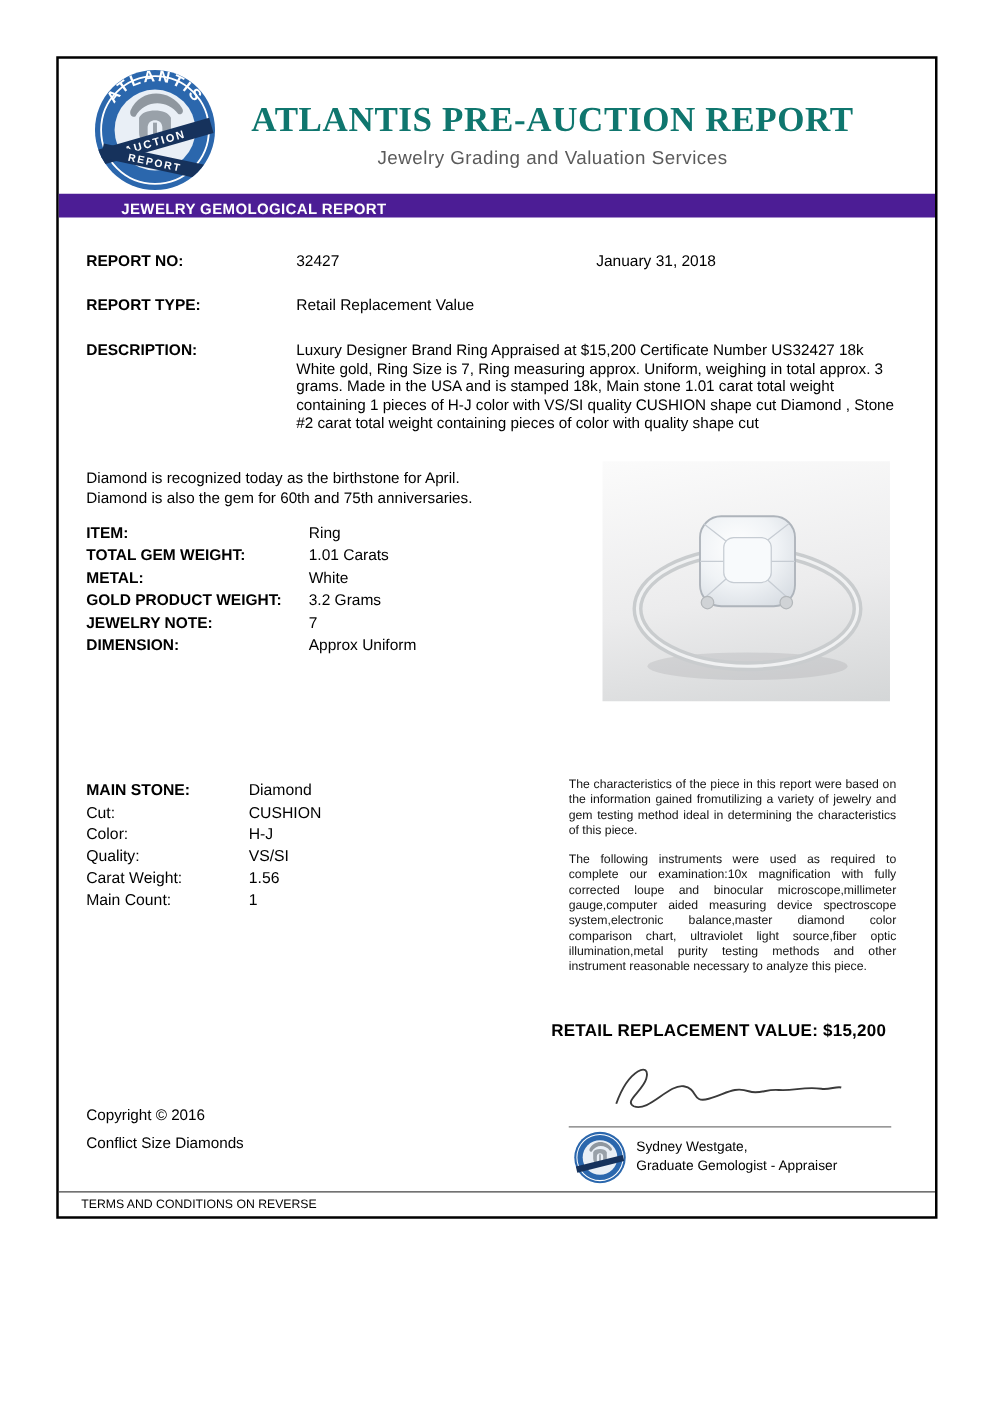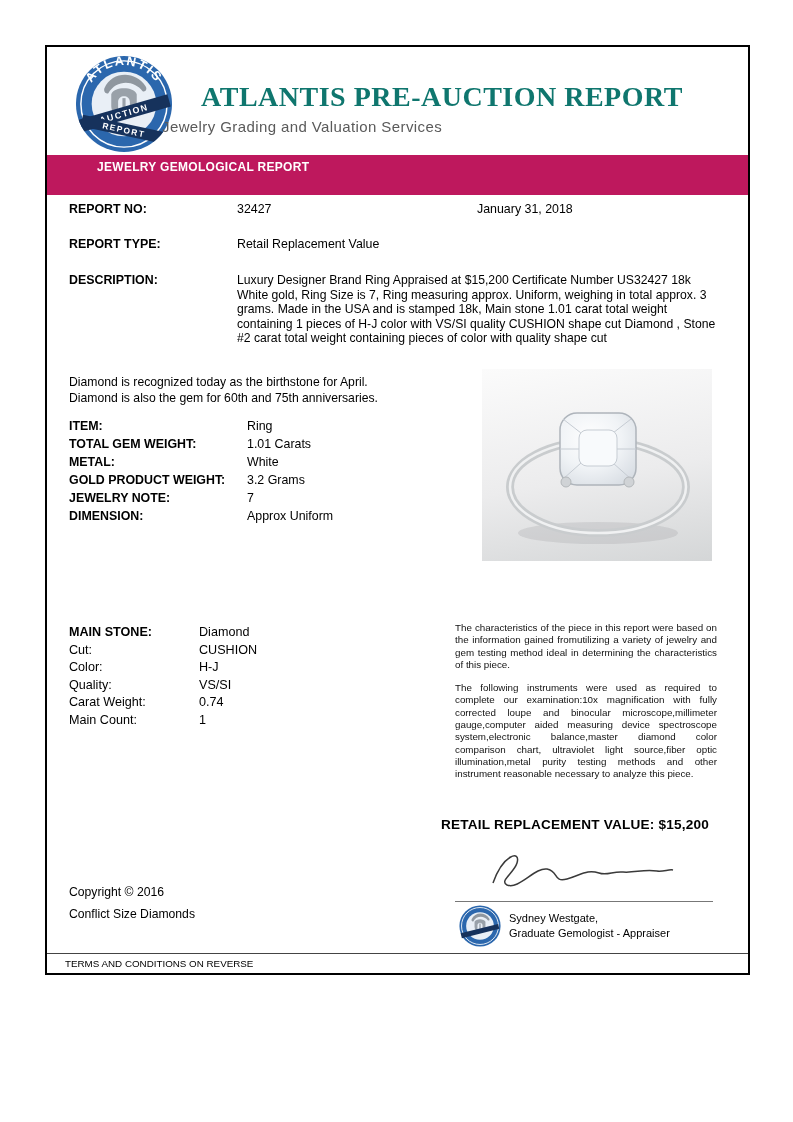--- a/index.html
+++ b/index.html
@@ -3,22 +3,22 @@
 <meta charset="utf-8">
 <style>
   *{margin:0;padding:0;box-sizing:border-box}
   html,body{width:793px;height:1122px;background:#ffffff}
   body{font-family:"Liberation Sans",sans-serif;color:#000;position:relative}
   .doc{position:absolute;left:45px;top:45px;width:705px;height:930px;border:2px solid #000;background:#fff}
 
   .logo{position:absolute;left:28px;top:8px;width:98px;height:98px}
   .title{position:absolute;left:115px;top:34px;width:560px;text-align:center;
          font-family:"Liberation Serif",serif;font-weight:bold;font-size:28px;color:#0f766e;letter-spacing:.5px}
-  .subtitle{position:absolute;left:115px;top:71px;width:560px;text-align:left;font-size:15px;color:#5a5a5a;letter-spacing:.4px}
-  .banner{position:absolute;left:0;top:108px;width:100%;height:40px;background:#be185d;color:#fff;
+  .subtitle{position:absolute;left:115px;top:71px;width:560px;text-align:center;font-size:15px;color:#5a5a5a;letter-spacing:.4px}
+  .banner{position:absolute;left:0;top:108px;width:100%;height:19px;background:#4c1d95;color:#fff;
           font-weight:bold;font-size:12px;line-height:24px;padding-left:50px;letter-spacing:.3px}
 
   .frow{position:absolute;left:22px;width:665px;font-size:12.4px}
   .flabel{position:absolute;left:0;font-weight:bold}
   .fvalue{position:absolute;left:168px}
   .fdate{position:absolute;left:408px}
   #row-reportno{top:155px}
   #row-reporttype{top:190px}
   #row-desc{top:226px}
   .desc-text{position:absolute;left:168px;top:0;width:484px;font-size:12.2px;line-height:14.6px}
@@ -165,21 +165,21 @@
     <div class="msrow">
       <span class="mslabel">Cut:</span><span>CUSHION</span>
     </div>
     <div class="msrow">
       <span class="mslabel">Color:</span><span>H-J</span>
     </div>
     <div class="msrow">
       <span class="mslabel">Quality:</span><span>VS/SI</span>
     </div>
     <div class="msrow">
-      <span class="mslabel">Carat Weight:</span><span>0.74</span>
+      <span class="mslabel">Carat Weight:</span><span>1.56</span>
     </div>
     <div class="msrow">
       <span class="mslabel">Main Count:</span><span>1</span>
     </div>
   </div>
 
   <div class="chars">
     <p>The characteristics of the piece in this report were based on the information gained fromutilizing a variety of jewelry and gem testing method ideal in determining the characteristics of this piece.</p>
     <p>The following instruments were used as required to complete our examination:10x magnification with fully corrected loupe and binocular microscope,millimeter gauge,computer aided measuring device spectroscope system,electronic balance,master diamond color comparison chart, ultraviolet light source,fiber optic illumination,metal purity testing methods and other instrument reasonable necessary to analyze this piece.</p>
   </div>

